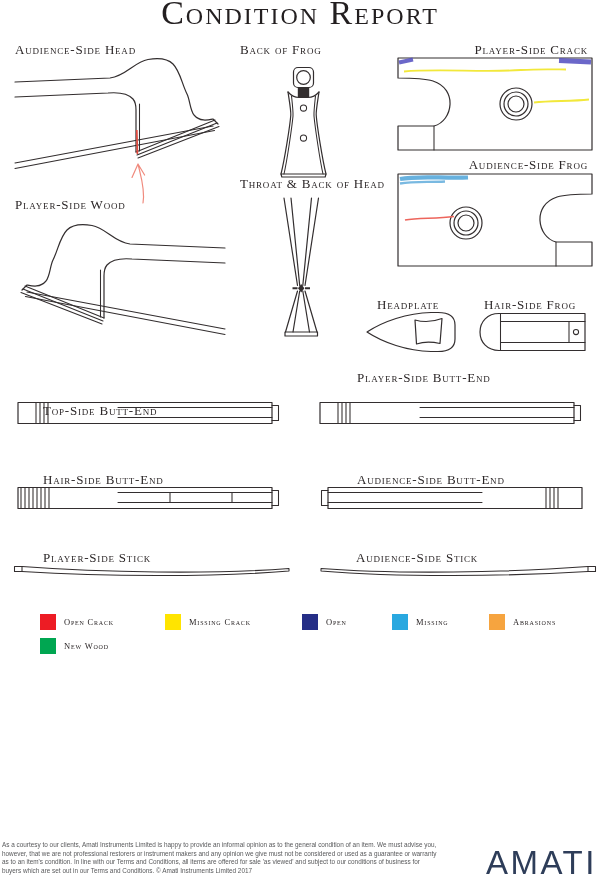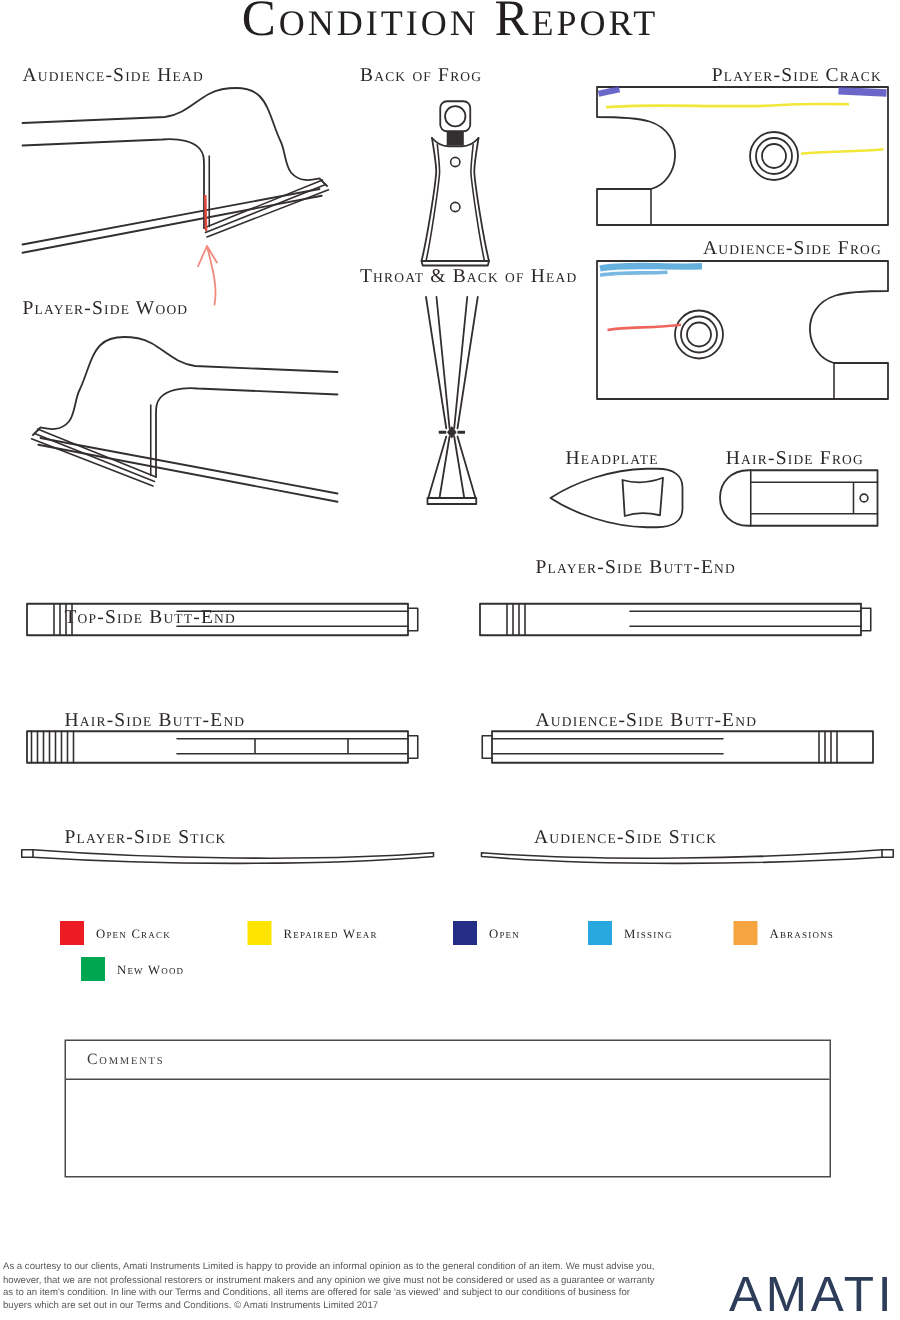--- a/index.html
+++ b/index.html
@@ -197,40 +197,36 @@
       </g>
     </svg>
   </div>
 
   <div class="legend-item" style="left:40px;top:614px">
     <div class="swatch" style="background-color: rgb(237, 28, 36);"></div>
     <div class="legend-label">Open Crack</div>
   </div>
   <div class="legend-item" style="left:165px;top:614px">
     <div class="swatch" style="background-color: rgb(255, 228, 0);"></div>
-    <div class="legend-label">Repaired Wear</div>
+    <div class="legend-label">Missing Crack</div>
   </div>
   <div class="legend-item" style="left:302px;top:614px">
     <div class="swatch" style="background-color: rgb(37, 46, 135);"></div>
     <div class="legend-label">Open</div>
   </div>
   <div class="legend-item" style="left:392px;top:614px">
     <div class="swatch" style="background-color: rgb(41, 168, 224);"></div>
     <div class="legend-label">Missing</div>
   </div>
   <div class="legend-item" style="left:489px;top:614px">
     <div class="swatch" style="background-color: rgb(246, 164, 63);"></div>
     <div class="legend-label">Abrasions</div>
   </div>
-  <div class="legend-item" style="left:54px;top:638px">
+  <div class="legend-item" style="left:40px;top:638px">
     <div class="swatch" style="background-color: rgb(0, 166, 81);"></div>
     <div class="legend-label">New Wood</div>
   </div>
 
-  <div class="comments">
-    <div class="comments-header">Comments</div>
-    <div class="comments-body"></div>
-  </div>
 
   <div class="disclaimer">As a courtesy to our clients, Amati Instruments Limited is happy to provide an informal opinion as to the general condition of an item. We must advise you, however, that we are not professional restorers or instrument makers and any opinion we give must not be considered or used as a guarantee or warranty as to an item's condition. In line with our Terms and Conditions, all items are offered for sale 'as viewed' and subject to our conditions of business for buyers which are set out in our Terms and Conditions. © Amati Instruments Limited 2017</div>
   <div class="logo">AMATI</div>
 
 </div>
 
 </body></html>

